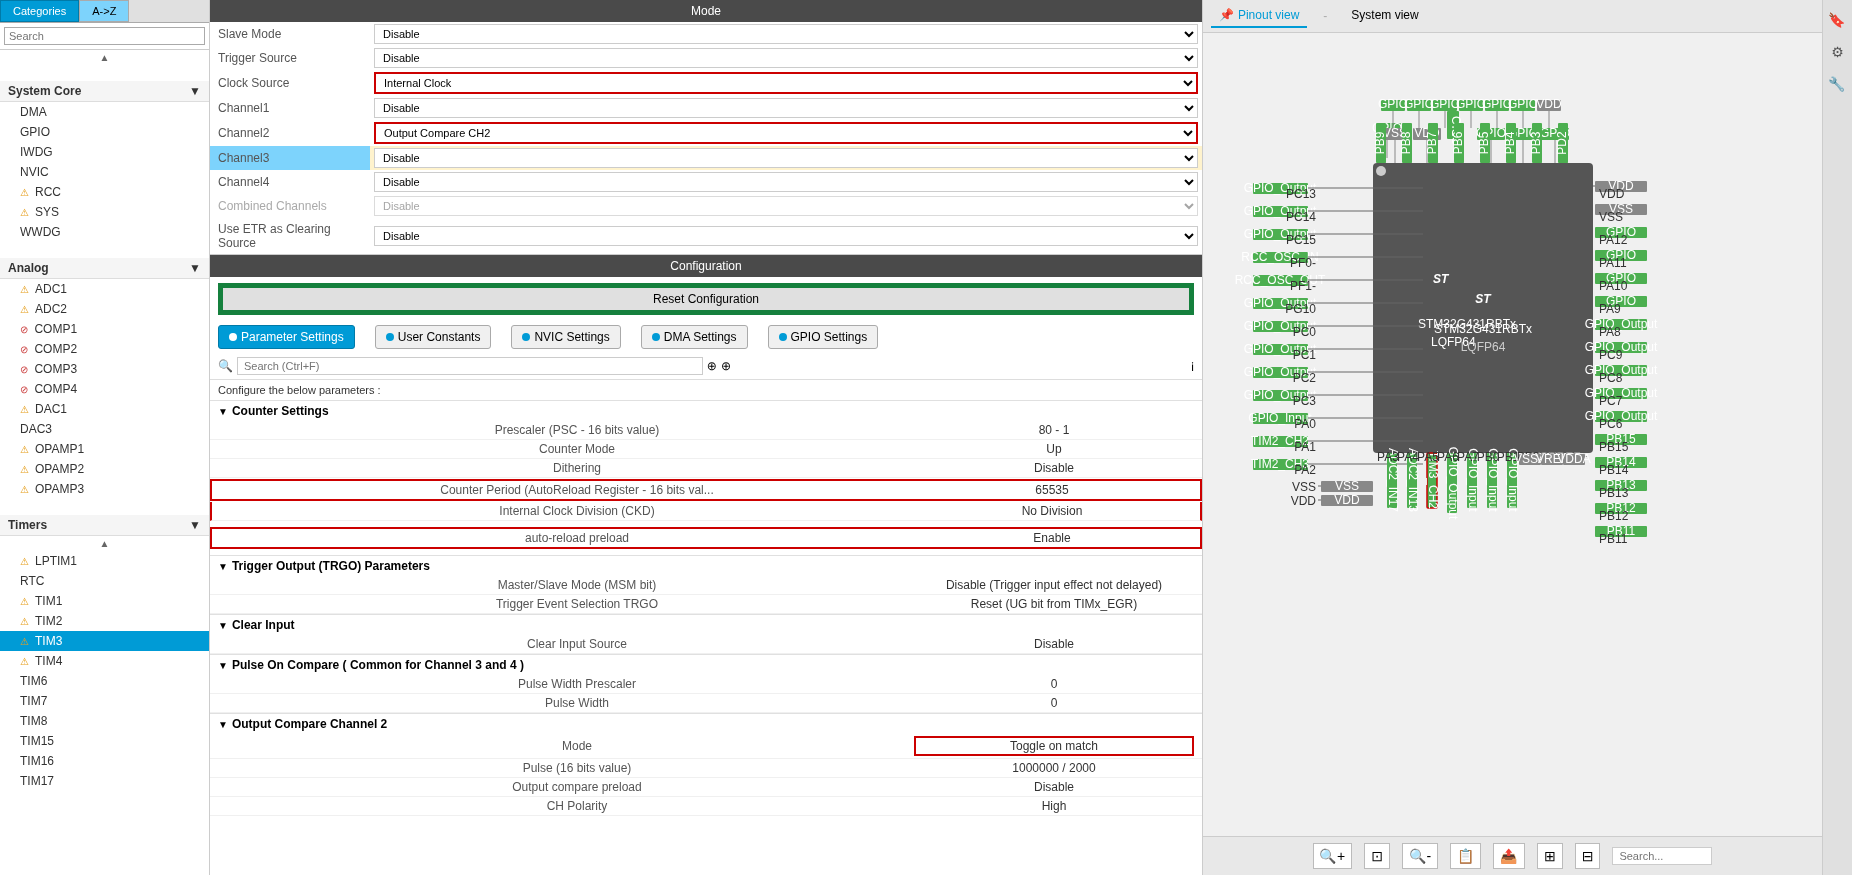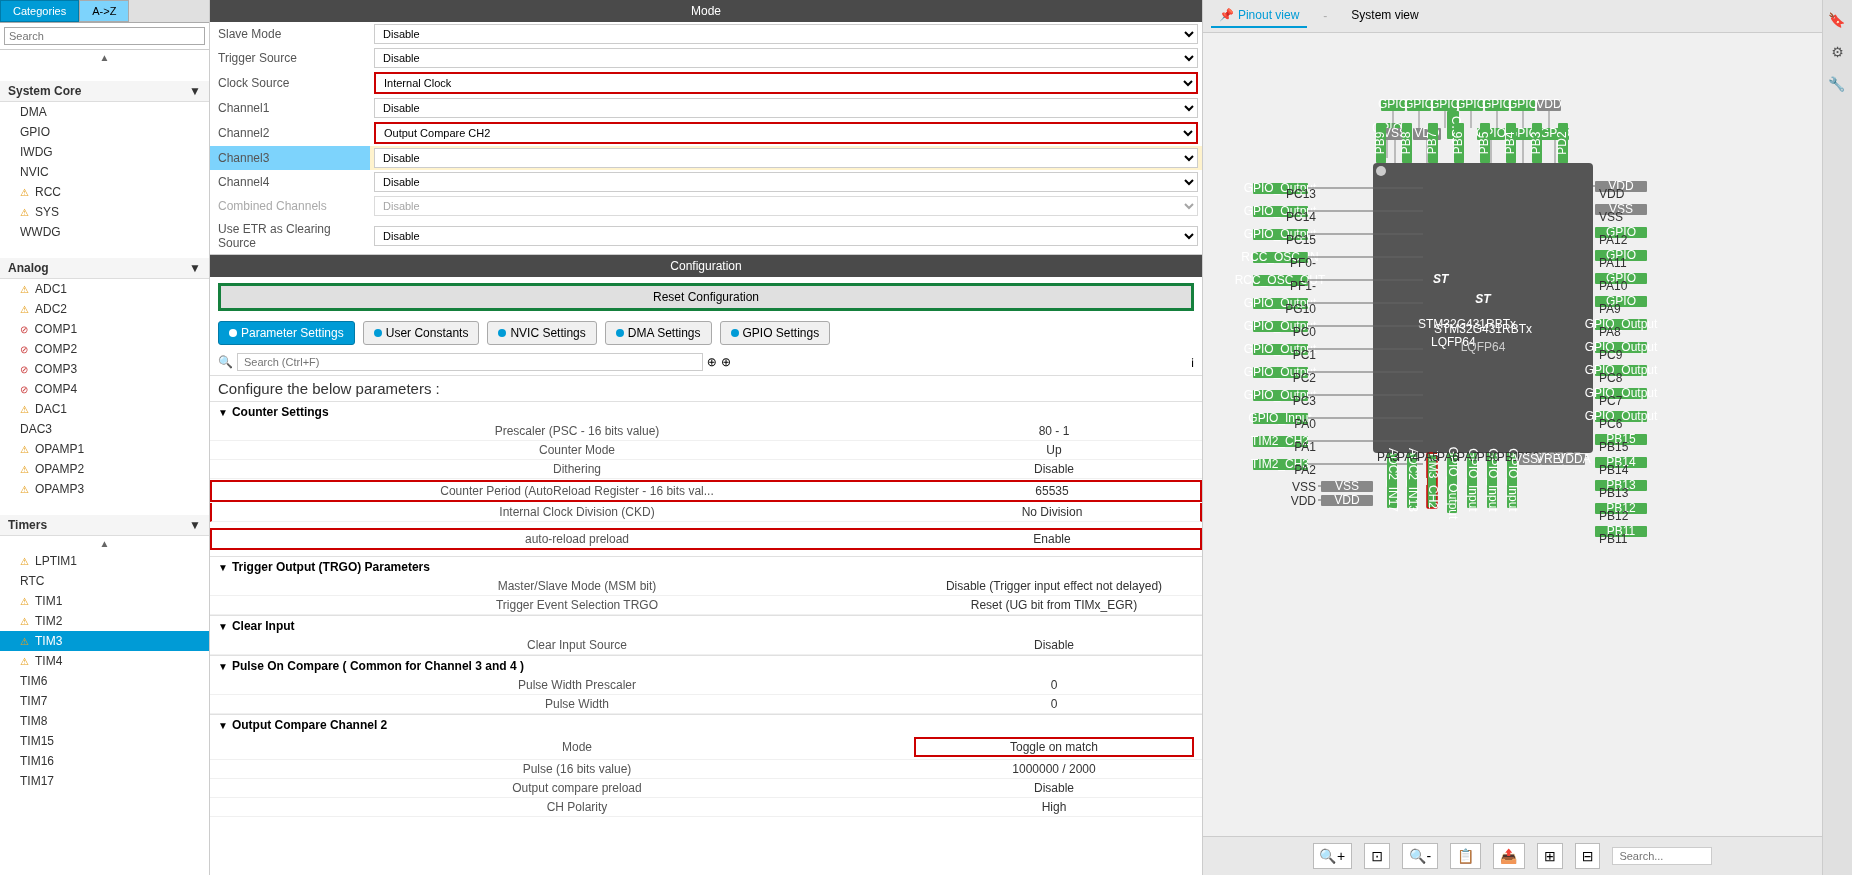--- a/index.html
+++ b/index.html
@@ -128,26 +128,26 @@
       background: #4a4a4a;
       color: #fff;
       text-align: center;
       padding: 4px;
       font-size: 12px;
     }
     #reset-btn {
       margin: 6px 8px;
       padding: 4px 12px;
       background: #e0e0e0;
-      border: 3px solid #15803d;
+      border: 5px solid #15803d;
       cursor: pointer;
     }
     #config-tabs {
       display: flex;
-      gap: 8px;
+      gap: 20px;
       padding: 4px 8px;
     }
     .config-tab {
       padding: 4px 10px;
       background: #f0f0f0;
       border: 1px solid #aaa;
       cursor: pointer;
       display: flex;
       align-items: center;
       gap: 4px;
@@ -176,21 +176,21 @@
     }
     #param-search-bar input {
       flex: 1;
       padding: 2px 6px;
       border: 1px solid #ccc;
       font-size: 11px;
     }
     .configure-label {
       padding: 4px 8px;
       color: #333;
-      font-size: 15px;
+      font-size: 11px;
     }
 
     
     .param-section-header {
       background: #fff;
       padding: 3px 8px;
       font-weight: bold;
       display: flex;
       align-items: center;
       gap: 4px;

